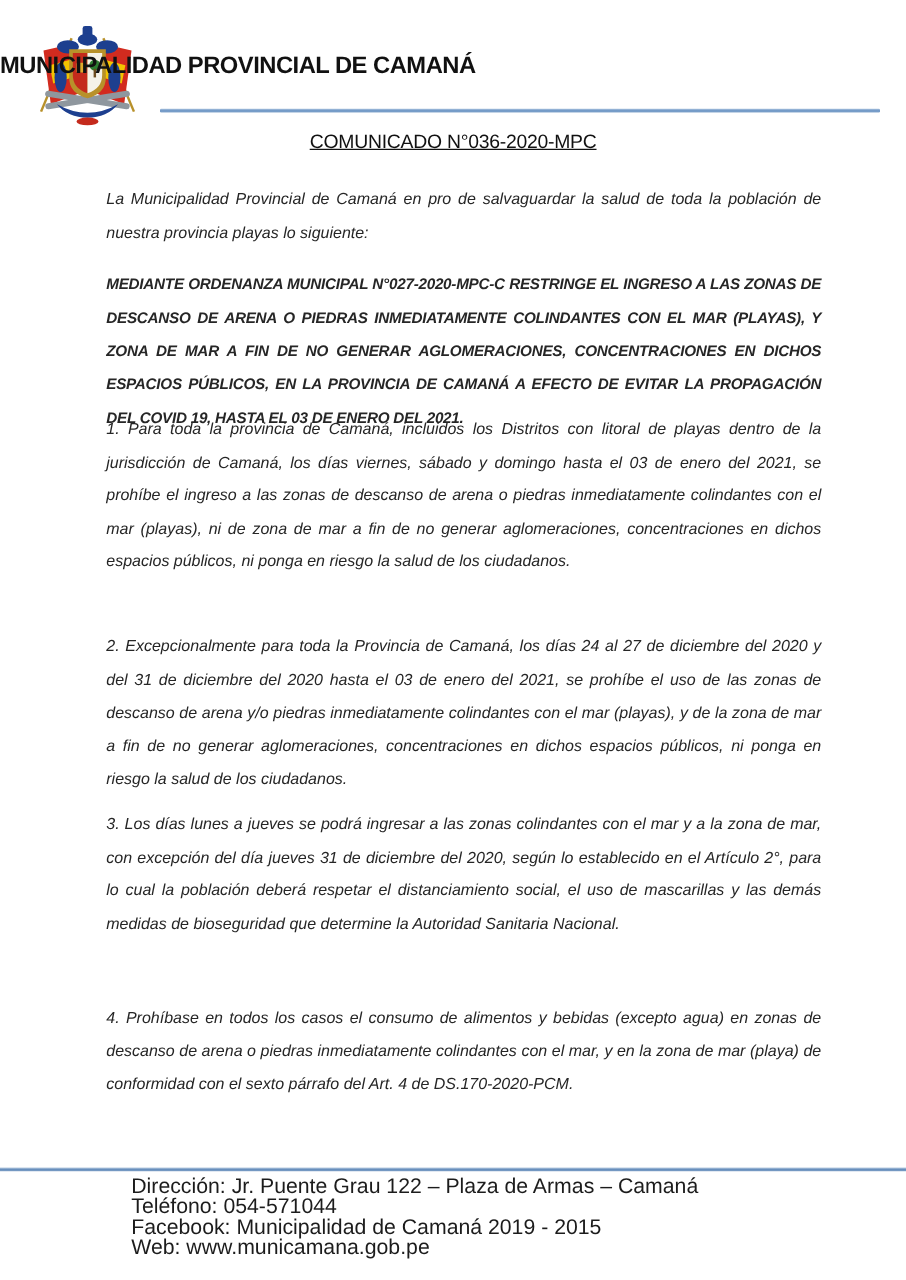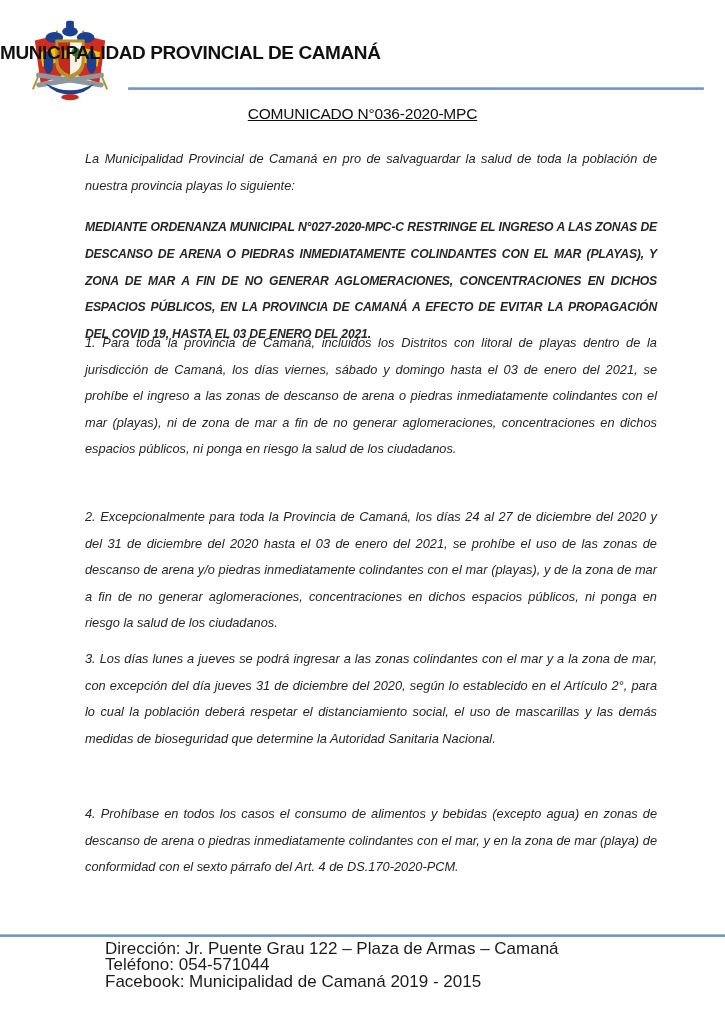--- a/index.html
+++ b/index.html
@@ -123,15 +123,16 @@
   <p class="para item1">1.  Para toda la provincia de Camaná, incluidos los Distritos con litoral de playas dentro de la jurisdicción de Camaná, los días viernes, sábado y domingo hasta el 03 de enero del 2021, se prohíbe el ingreso a las zonas de descanso de arena o piedras inmediatamente colindantes con el mar (playas), ni de zona de mar a fin de no generar aglomeraciones, concentraciones en dichos espacios públicos, ni ponga en riesgo la salud de los ciudadanos.</p>
   <p class="para item2">2.  Excepcionalmente para toda la Provincia de Camaná, los días 24 al 27 de diciembre del 2020 y del 31 de diciembre del 2020 hasta el 03 de enero del 2021, se prohíbe el uso de las zonas de descanso de arena y/o piedras inmediatamente colindantes con el mar (playas), y de la zona de mar a fin de no generar aglomeraciones, concentraciones en dichos espacios públicos, ni ponga en riesgo la salud de los ciudadanos.</p>
   <p class="para item3">3.  Los días lunes a jueves se podrá ingresar a las zonas colindantes con el mar y a la zona de mar, con excepción del día jueves 31 de diciembre del 2020, según lo establecido en el Artículo 2°, para lo cual la población deberá respetar el distanciamiento social, el uso de mascarillas y las demás medidas de bioseguridad que determine la Autoridad Sanitaria Nacional.</p>
   <p class="para item4">4.  Prohíbase en todos los casos el consumo de alimentos y bebidas (excepto agua) en zonas de descanso de arena o piedras inmediatamente colindantes con el mar, y en la zona de mar (playa) de conformidad con el sexto párrafo del Art. 4 de DS.170-2020-PCM.</p>
 
   <div class="footer-rule"></div>
   <div class="footer-lines">
     <div>Dirección: Jr. Puente Grau 122 – Plaza de Armas – Camaná</div>
     <div>Teléfono: 054-571044</div>
     <div>Facebook: Municipalidad de Camaná 2019 - 2015</div>
+    <div>Web: www.municamana.gob.pe</div>
   </div>
 
 </div>
 
 </body></html>

